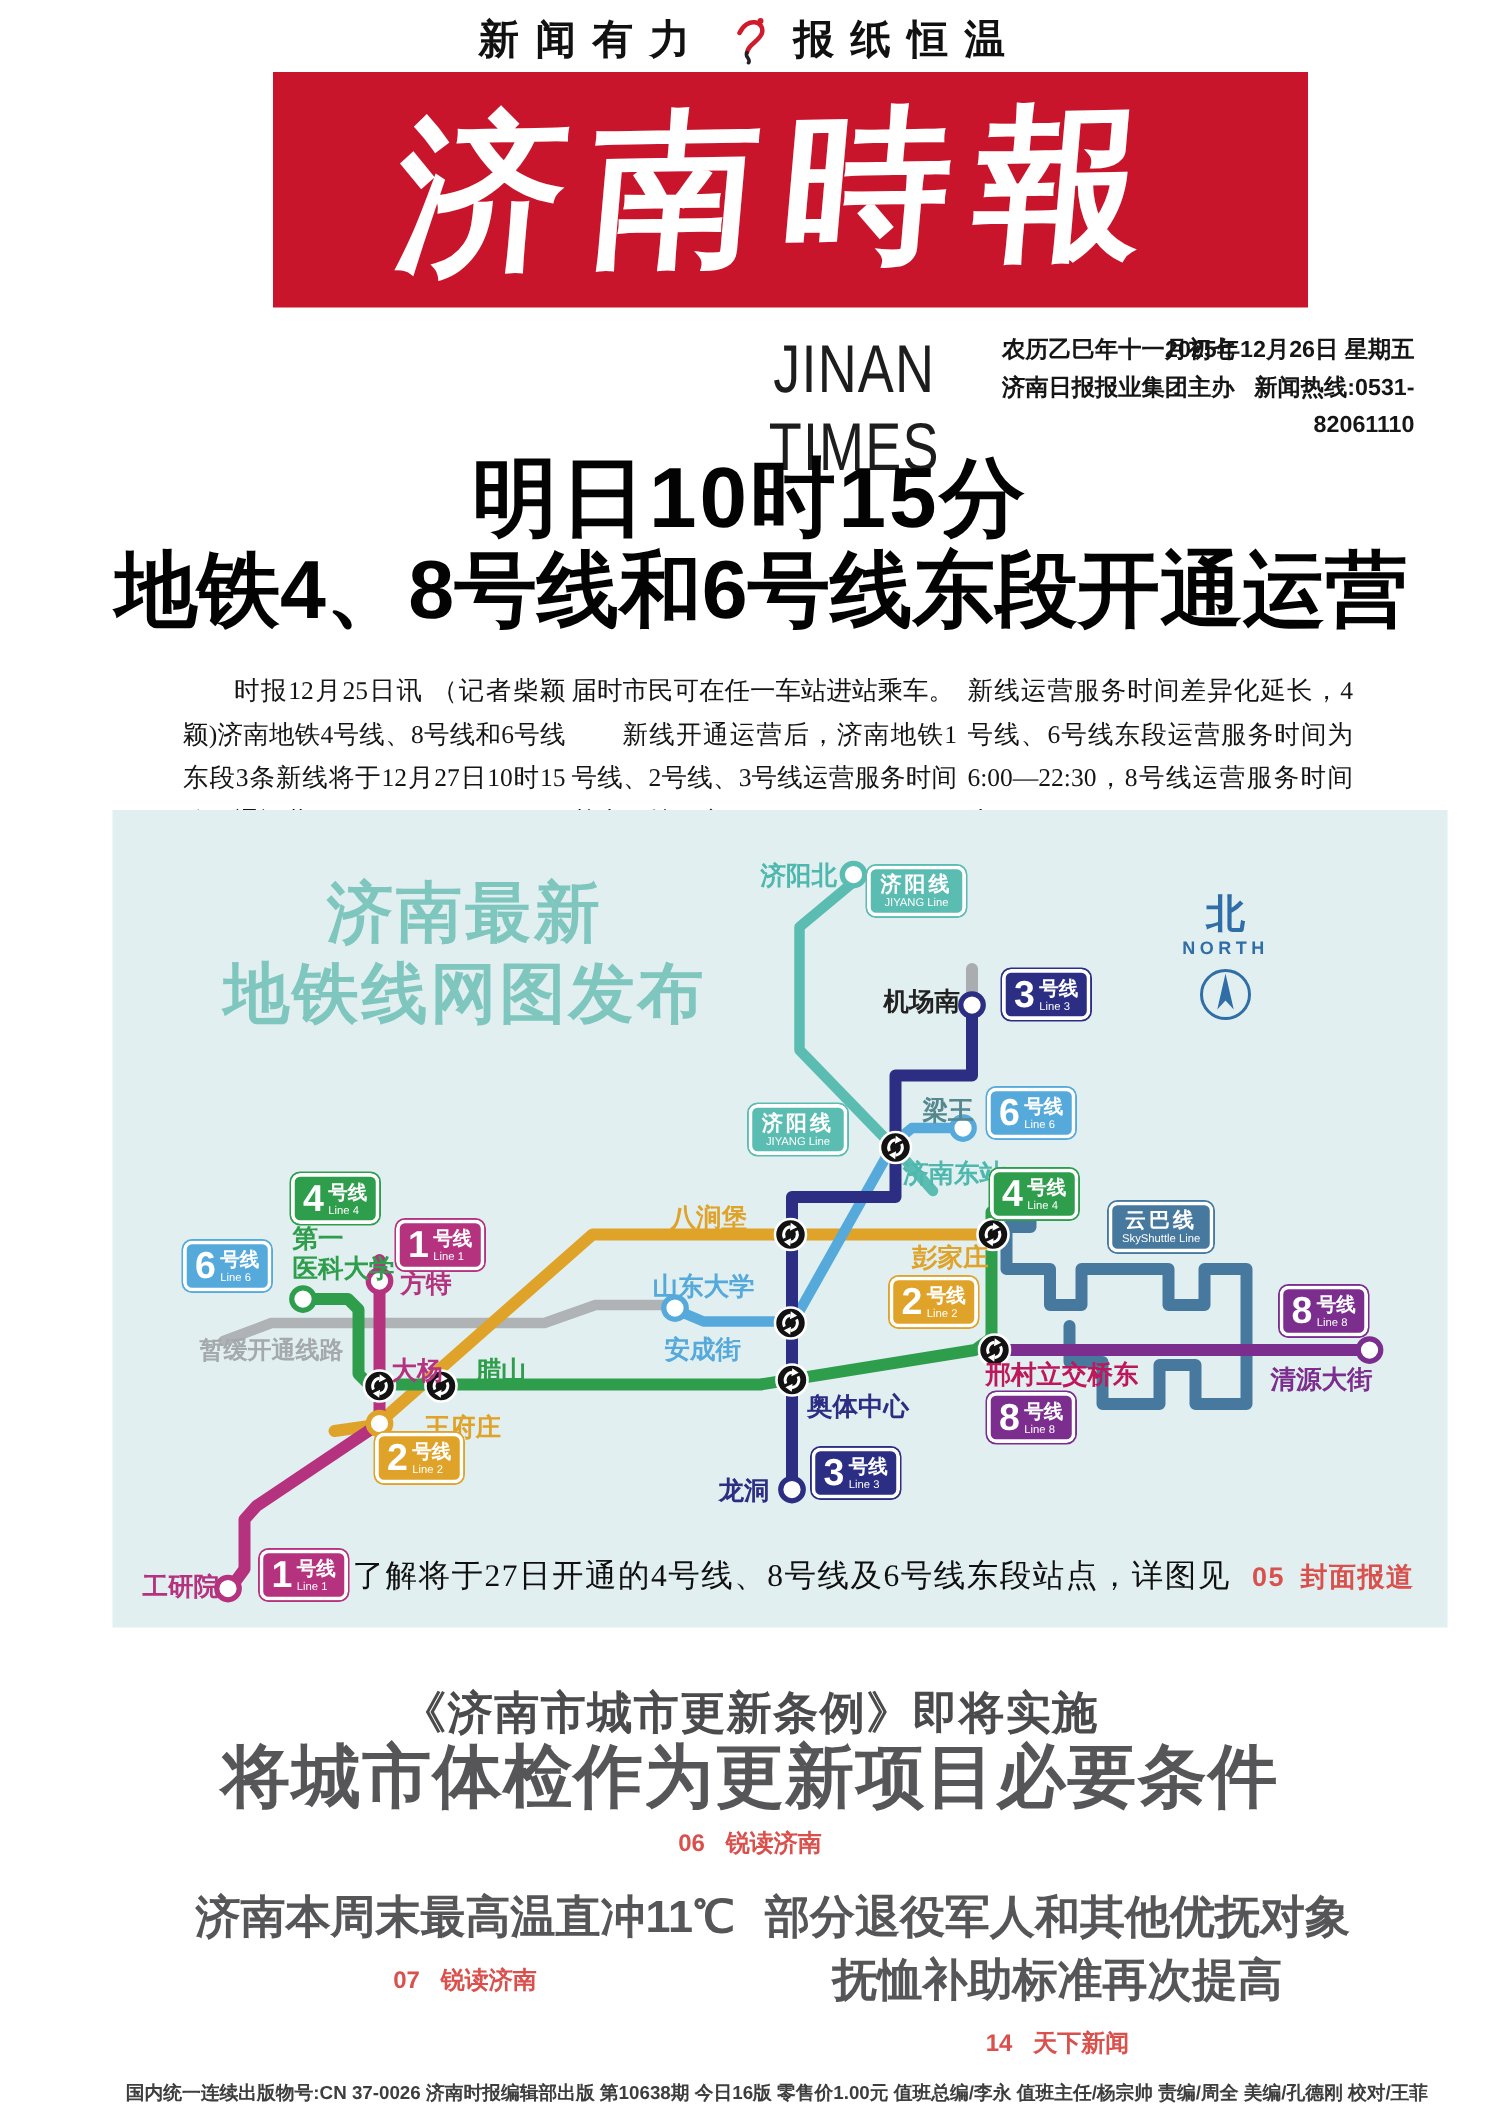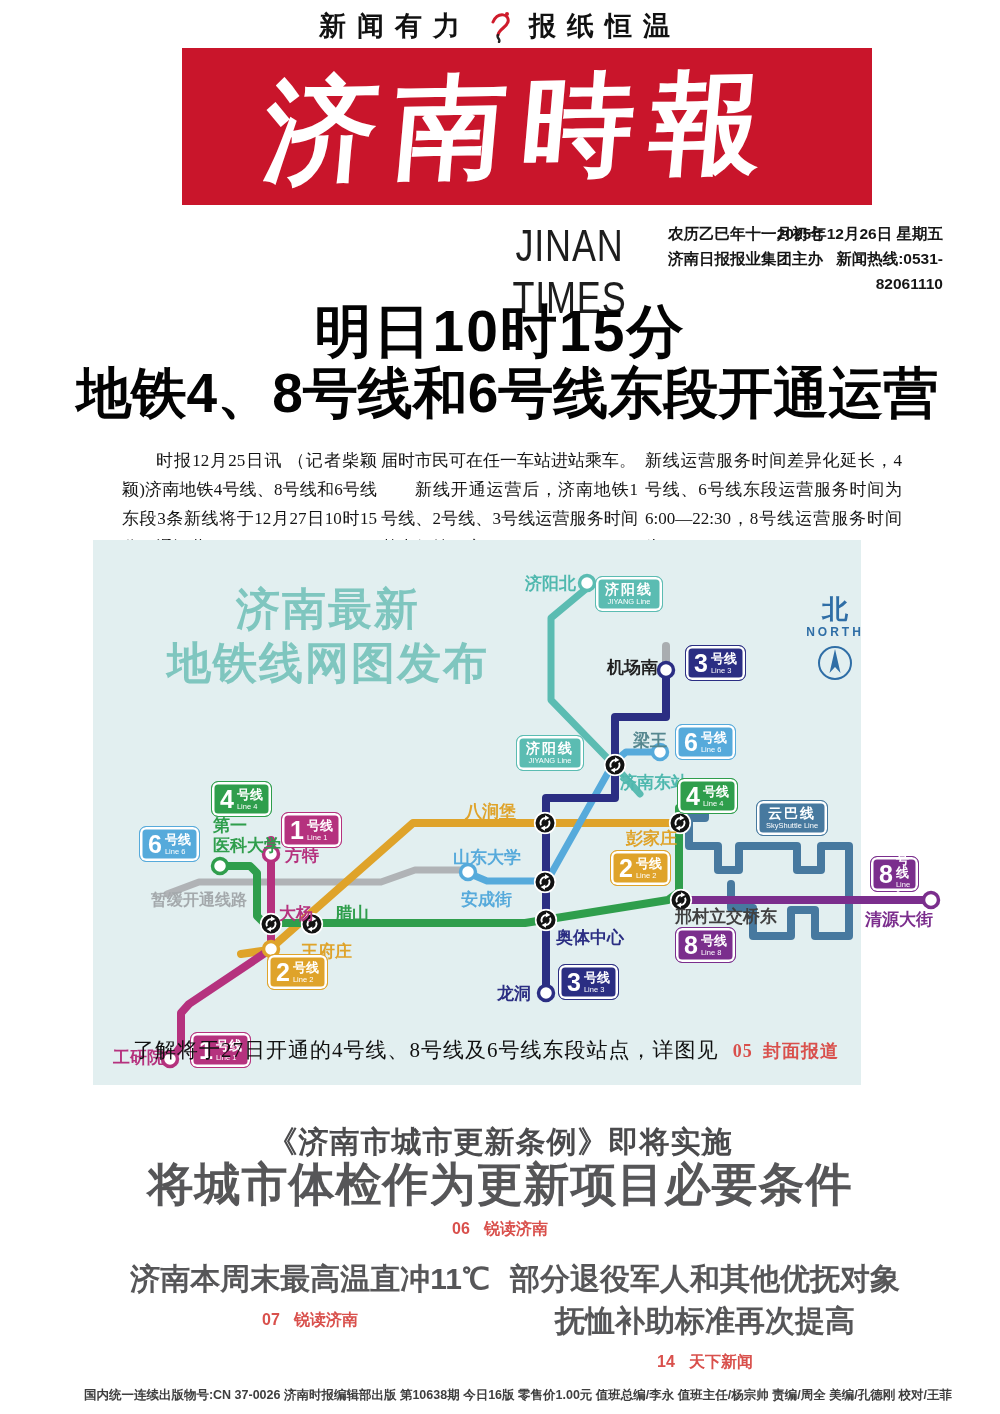--- a/index.html
+++ b/index.html
@@ -31,21 +31,21 @@
        font-size:55px;font-weight:900;color:#030303;letter-spacing:0px;padding-left:15px;}
   .bodycol{position:absolute;top:447px;font-family:"Liberation Serif",serif;
            font-size:17px;line-height:1.7;color:#151515;text-align:justify;}
   .bodycol p{margin:0;}
   .indent{text-indent:2em;}
   .c1{left:122px;width:255px;}
   .c2{left:381px;width:257px;}
   .c3{left:645px;width:257px;}
 
   
-  .map{position:absolute;left:93px;top:540px;width:768px;height:545px;background:#e2eff0;}
+  .map{position:absolute;left:75px;top:540px;width:890px;height:545px;background:#e2eff0;}
   .map svg.net{position:absolute;left:0;top:0;}
   .map-title{position:absolute;left:40px;top:42px;width:390px;text-align:center;
              color:#7fc6bf;font-size:44px;font-weight:800;line-height:1.22;letter-spacing:2px;}
   .north{position:absolute;left:700px;top:52px;width:84px;text-align:center;color:#2f6ea6;}
   .north .n-cn{font-size:26px;font-weight:700;}
   .north .n-en{font-size:12px;font-weight:700;letter-spacing:3px;margin-top:-2px;}
   .stn{position:absolute;font-size:17px;font-weight:700;white-space:nowrap;line-height:1.2;}
   .note{position:absolute;left:58px;top:350px;font-size:16px;font-weight:700;color:#a4a9ac;}
   .badge{position:absolute;height:36px;border-radius:7px;background:var(--c);
          border:1.5px solid var(--c);box-shadow:inset 0 0 0 2.5px #fff;
@@ -53,21 +53,21 @@
          padding:0 8px;box-sizing:border-box;}
   .badge .b-num{font-size:25px;font-weight:700;line-height:1;margin-right:3px;}
   .badge .b-right{display:flex;flex-direction:column;align-items:flex-start;line-height:1;}
   .badge .b-suffix{font-size:13px;font-weight:700;}
   .badge .b-sub{font-size:7.5px;margin-top:2px;}
   .badge.named{flex-direction:column;line-height:1;padding:3px 9px;}
   .badge.named .b-name{font-size:14px;font-weight:700;letter-spacing:2px;}
   .badge.named .b-sub{letter-spacing:0;}
   .map-caption{position:absolute;right:22px;top:496px;font-family:"Liberation Serif",serif;
                font-size:21px;color:#101010;letter-spacing:1px;}
-  .cap-red{color:#d9504c;font-family:Liberation Serif, serif;font-weight:700;font-size:18px;}
+  .cap-red{color:#d9504c;font-family:Liberation Sans, sans-serif;font-weight:700;font-size:18px;}
 
   
   .t1-kicker{position:absolute;top:1122px;left:0;right:0;text-align:center;
              font-size:30px;font-weight:600;color:#4b4b4d;letter-spacing:1px;}
   .t1-head{position:absolute;top:1154px;left:0;right:0;text-align:center;
            font-size:46px;font-weight:900;color:#565658;letter-spacing:1px;}
   .t-tag{font-size:16px;font-weight:700;color:#d9504c;text-align:center;}
   .tag1{position:absolute;top:1219px;left:0;right:0;}
   .t-page{margin-right:14px;}
   .teaser2{position:absolute;left:110px;top:1258px;width:400px;text-align:center;}
@@ -193,21 +193,21 @@
     <div class="stn" style="left:432px;top:34px;color:#4fb8ae;">济阳北</div>
     <div class="stn" style="left:490px;top:118px;width:75px;text-align:right;color:#222;">机场南</div>
     <div class="stn" style="left:540px;top:191px;color:#55878f;">梁王</div>
     <div class="stn" style="left:527px;top:233px;color:#4fb8ae;">济南东站</div>
     <div class="stn" style="left:372px;top:262px;color:#dfa32a;">八涧堡</div>
     <div class="stn" style="left:533px;top:289px;color:#dfa32a;">彭家庄</div>
     <div class="stn" style="left:360px;top:308px;color:#56aadb;">山东大学</div>
     <div class="stn" style="left:368px;top:350px;color:#56aadb;">安成街</div>
     <div class="stn" style="left:463px;top:388px;color:#2b2e83;">奥体中心</div>
     <div class="stn" style="left:404px;top:444px;color:#2b2e83;">龙洞</div>
-    <div class="stn" style="left:582px;top:367px;color:#404040;">邢村立交桥东</div>
+    <div class="stn" style="left:582px;top:367px;color:#be185d;">邢村立交桥东</div>
     <div class="stn" style="left:772px;top:370px;color:#7b2e8d;">清源大街</div>
     <div class="stn" style="left:120px;top:276px;color:#2f9e4c;">
       <div>第一</div>
       <div>医科大学</div>
     </div>
     <div class="stn" style="left:192px;top:306px;color:#b5327e;">方特</div>
     <div class="stn" style="left:186px;top:364px;color:#b5327e;">大杨</div>
     <div class="stn" style="left:242px;top:364px;color:#2f9e4c;">腊山</div>
     <div class="stn" style="left:208px;top:402px;color:#dfa32a;">王府庄</div>
     <div class="stn" style="left:20px;top:508px;color:#b5327e;">工研院</div>

